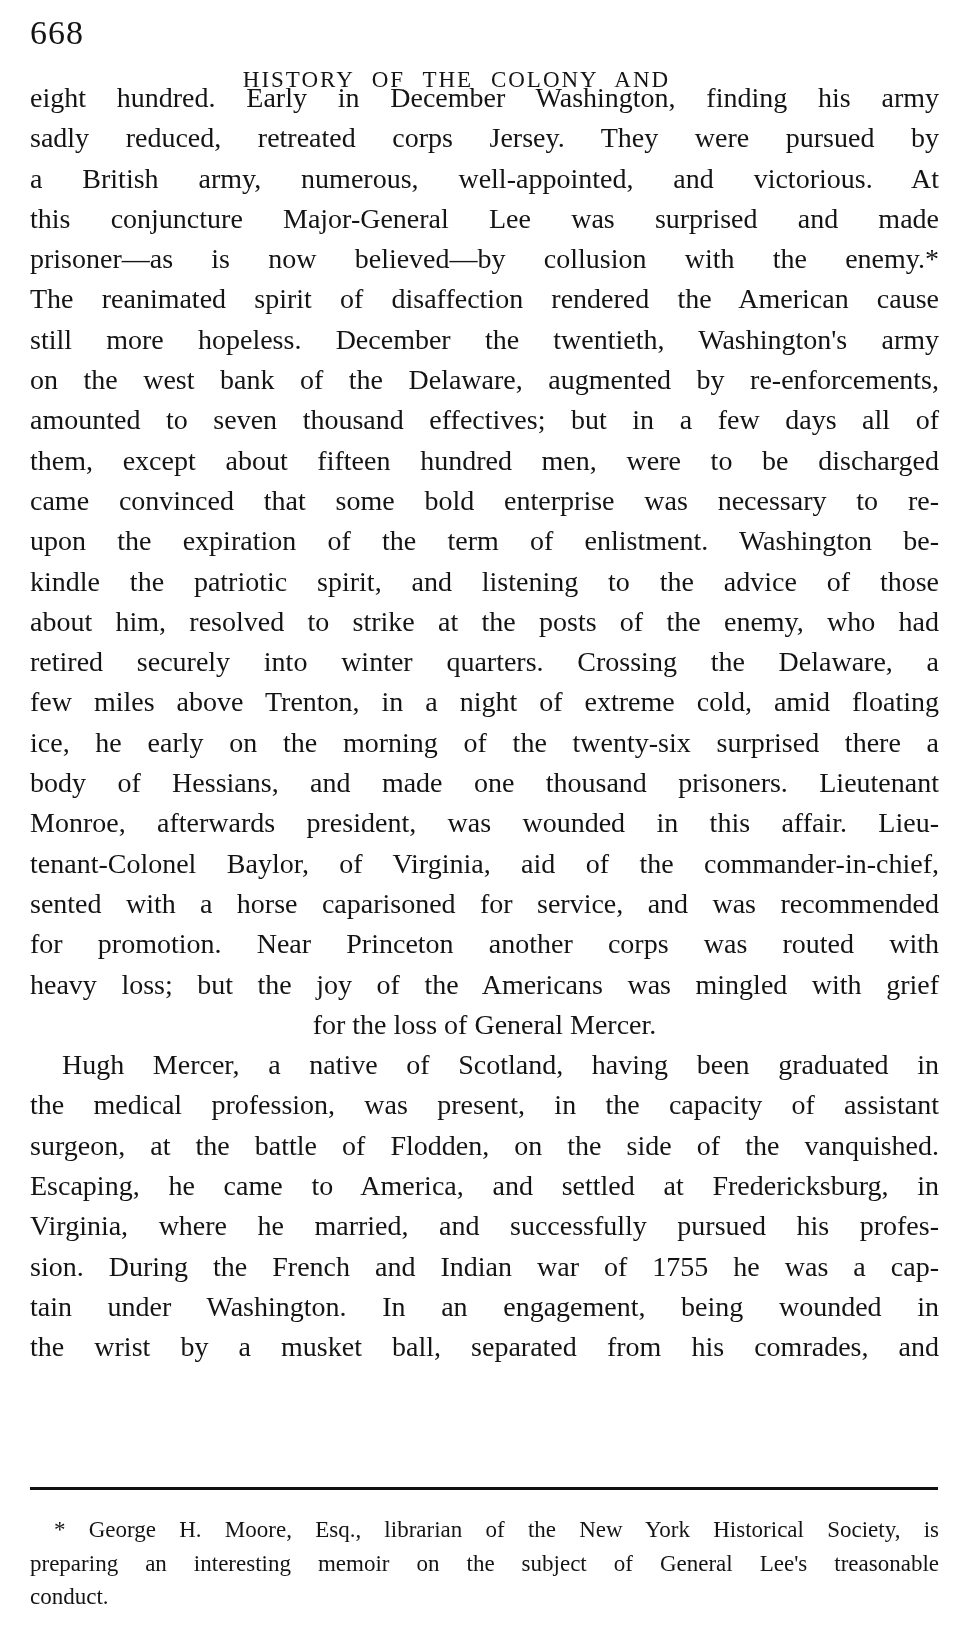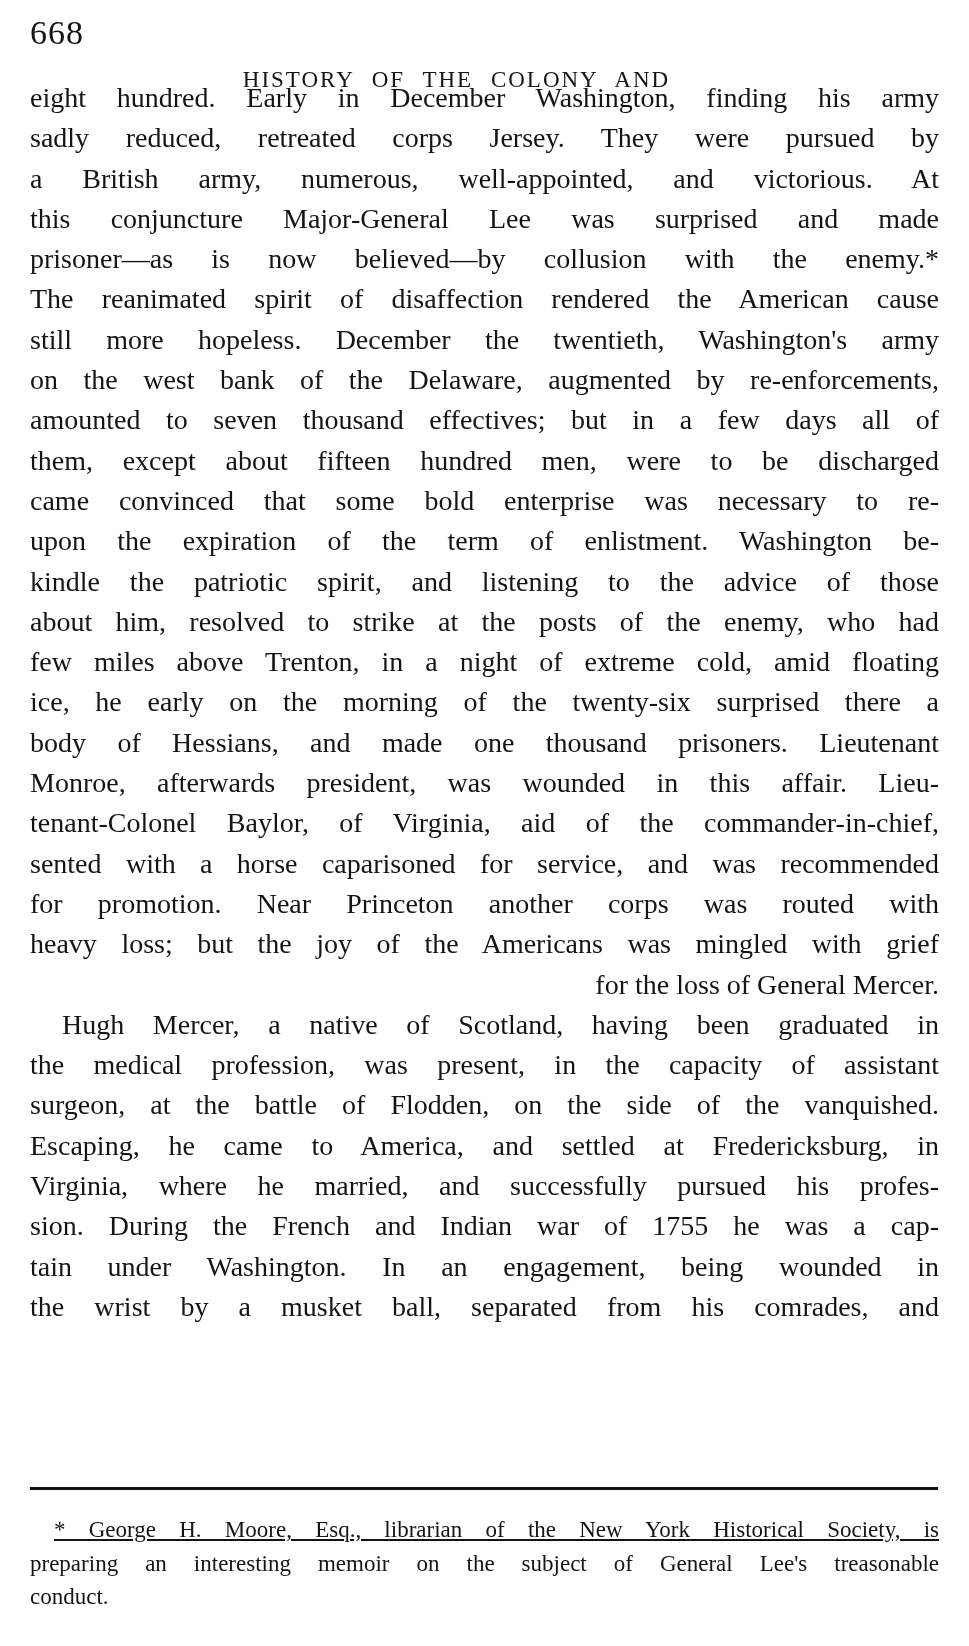--- a/index.html
+++ b/index.html
@@ -49,21 +49,21 @@
   .body-text {
     position: absolute;
     top: 78px;
     left: 30px;
     width: 909px;
   }
   .line {
     font-size: 28px;
     line-height: 40.3px;
     white-space: nowrap;
-    text-align: right;
+    text-align: center;
   }
   .line.j {
     text-align: justify;
     text-align-last: justify;
   }
   .line.indent {
     text-indent: 32px;
   }
   
   .footnote-rule {
@@ -86,21 +86,20 @@
     line-height: 33.5px;
     white-space: nowrap;
     text-align: left;
   }
   .fline.j {
     text-align: justify;
     text-align-last: justify;
   }
   .fline.findent {
     text-indent: 24px;
-    text-decoration: underline;
   }
 </style>
 </head>
 <body>
 
 <div class="page">
 
   <header class="running-head">
     <span class="pagenum">668</span>
     <span class="running-title">HISTORY OF THE COLONY AND</span>
@@ -114,20 +113,21 @@
       <div class="line j">prisoner—as is now believed—by collusion with the enemy.*</div>
       <div class="line j">The reanimated spirit of disaffection rendered the American cause</div>
       <div class="line j">still more hopeless. December the twentieth, Washington's army</div>
       <div class="line j">on the west bank of the Delaware, augmented by re-enforcements,</div>
       <div class="line j">amounted to seven thousand effectives; but in a few days all of</div>
       <div class="line j">them, except about fifteen hundred men, were to be discharged</div>
       <div class="line j">came convinced that some bold enterprise was necessary to re-</div>
       <div class="line j">upon the expiration of the term of enlistment. Washington be-</div>
       <div class="line j">kindle the patriotic spirit, and listening to the advice of those</div>
       <div class="line j">about him, resolved to strike at the posts of the enemy, who had</div>
+      <div class="line j">retired securely into winter quarters. Crossing the Delaware, a</div>
       <div class="line j">few miles above Trenton, in a night of extreme cold, amid floating</div>
       <div class="line j">ice, he early on the morning of the twenty-six surprised there a</div>
       <div class="line j">body of Hessians, and made one thousand prisoners. Lieutenant</div>
       <div class="line j">Monroe, afterwards president, was wounded in this affair. Lieu-</div>
       <div class="line j">tenant-Colonel Baylor, of Virginia, aid of the commander-in-chief,</div>
       <div class="line j">sented with a horse caparisoned for service, and was recommended</div>
       <div class="line j">for promotion. Near Princeton another corps was routed with</div>
       <div class="line j">heavy loss; but the joy of the Americans was mingled with grief</div>
       <div class="line">for the loss of General Mercer.</div>
       <div class="line j indent">Hugh Mercer, a native of Scotland, having been graduated in</div>

